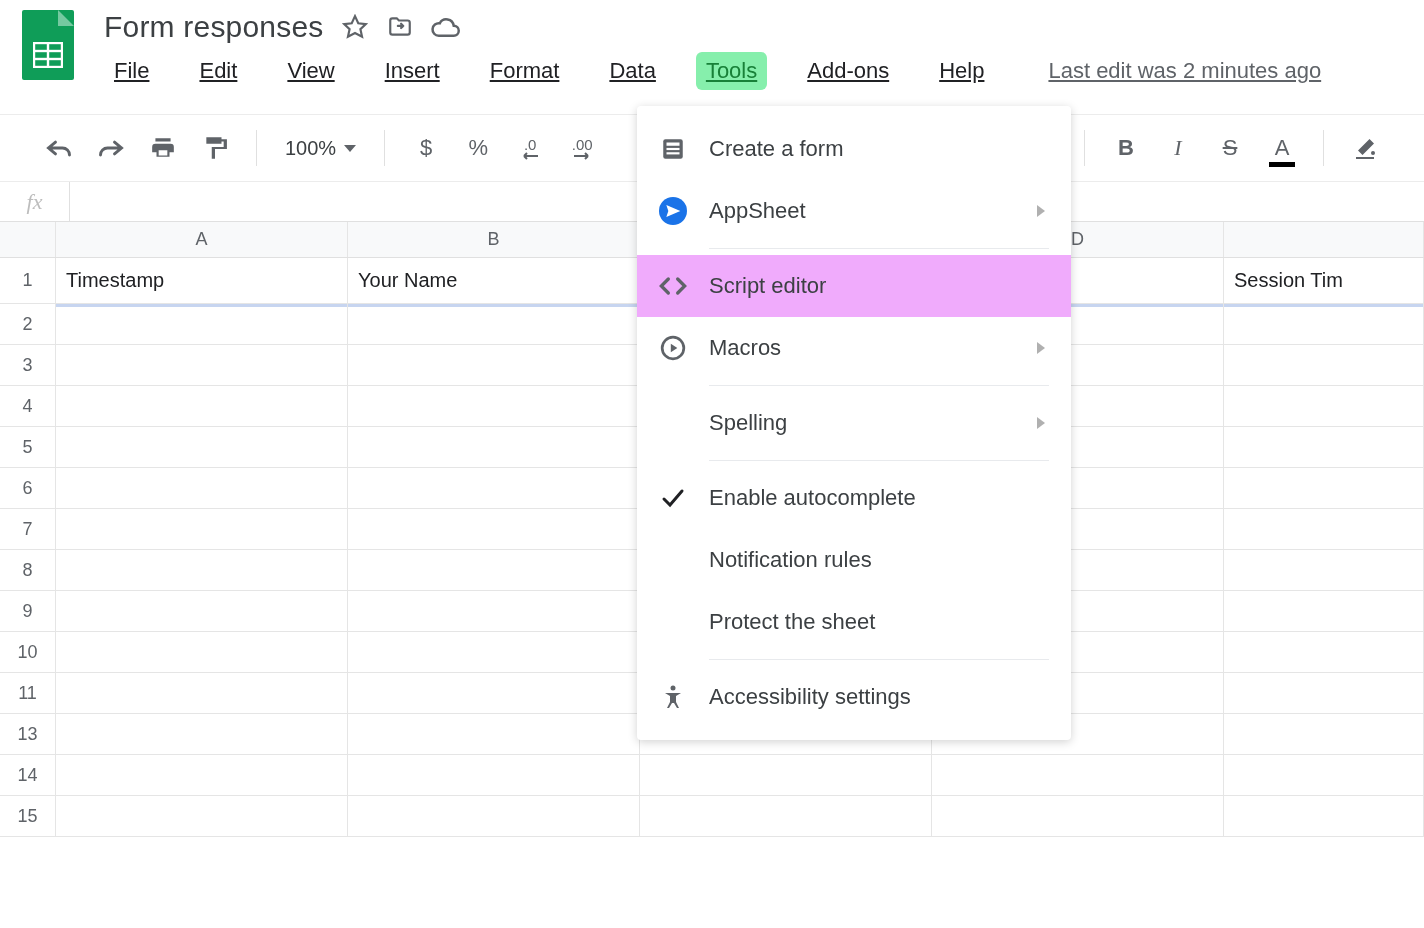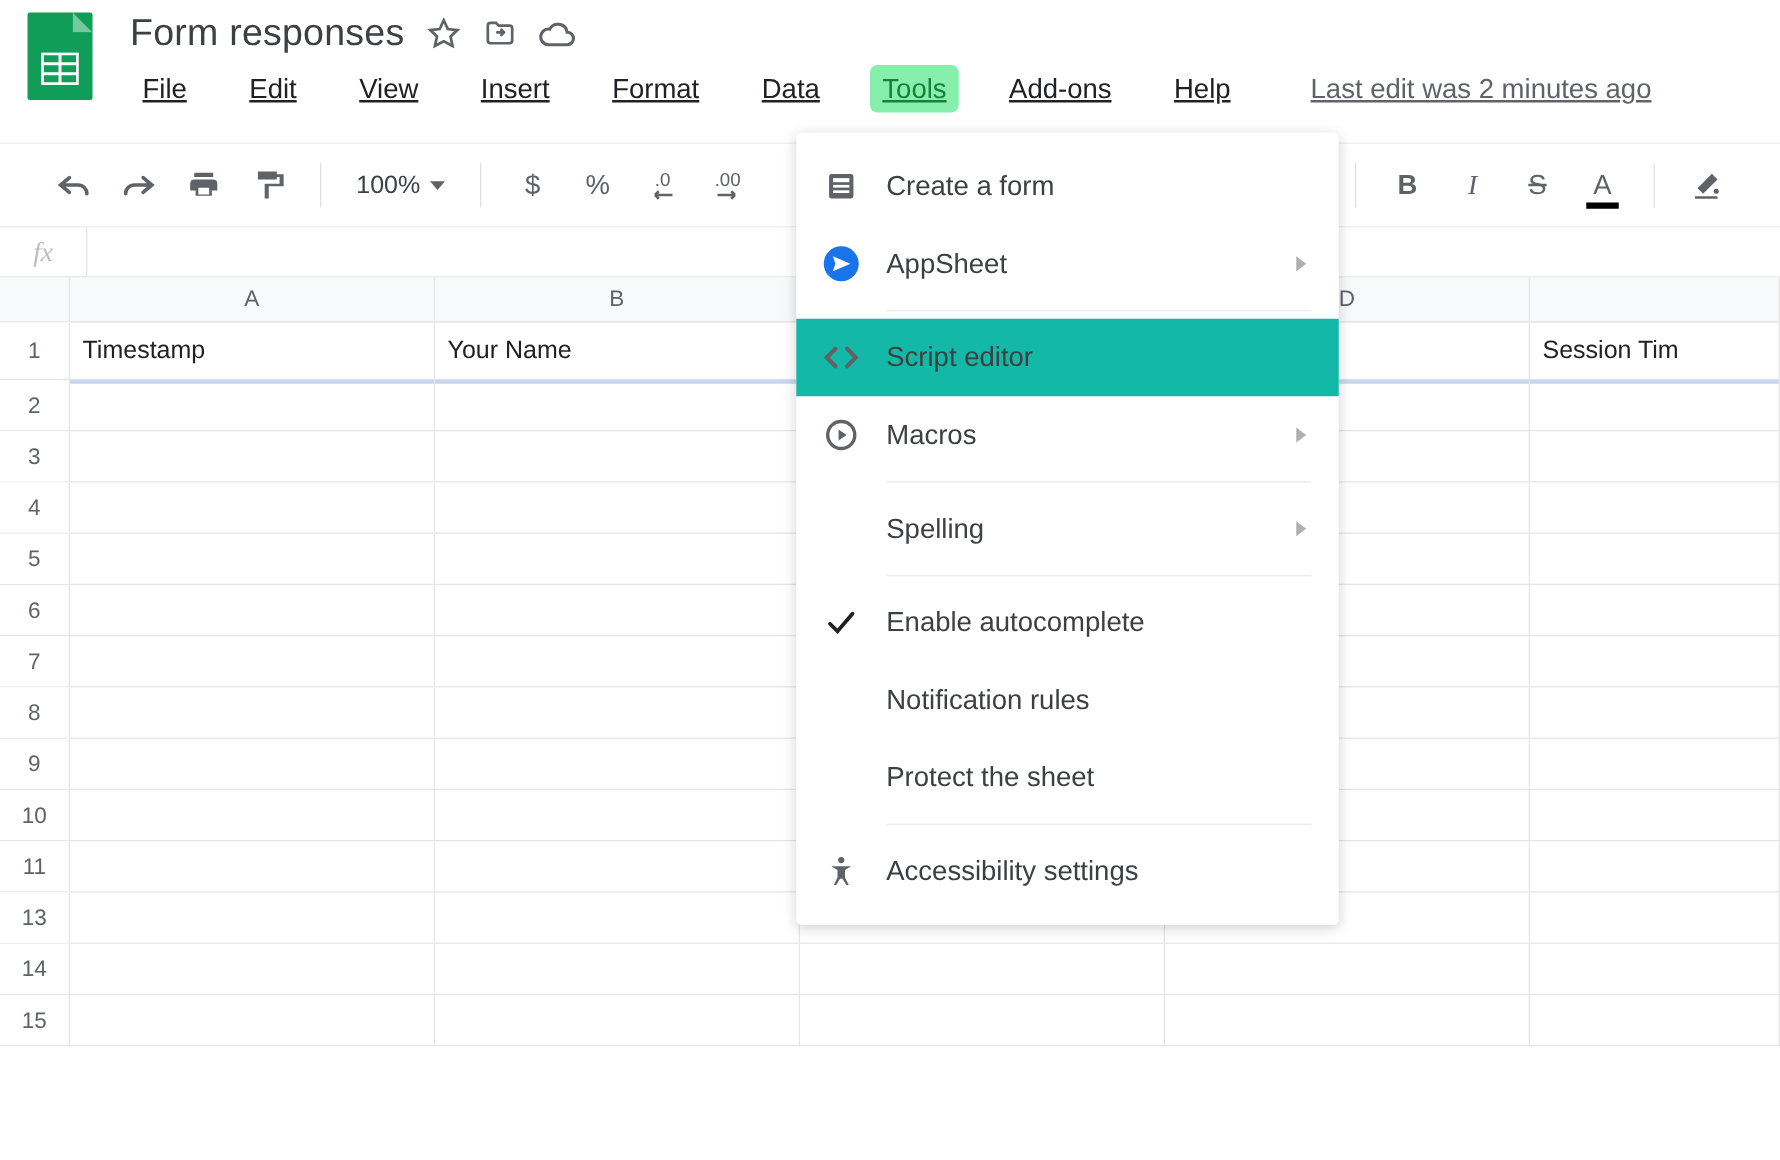--- a/index.html
+++ b/index.html
@@ -38,21 +38,21 @@
   .col-h { flex: 0 0 292px; display: flex; align-items: center; justify-content: center; font-size: 18px; color: #5f6368; border-right: 1px solid #e5e5e5; }
   .row { display: flex; height: 41px; border-bottom: 1px solid #e5e5e5; }
   .row-h { width: 70px; display: flex; align-items: center; justify-content: center; font-size: 18px; color: #5f6368; border-right: 1px solid #e5e5e5; background: #fff; }
   .cell { flex: 0 0 292px; border-right: 1px solid #e5e5e5; display: flex; align-items: center; padding: 0 10px; font-size: 20px; white-space: nowrap; }
   .row.first { height: 46px; }
   .row.first .row-h { font-weight: 400; }
   .row.sel-underline { box-shadow: 0 3px 0 #c7d5f0 inset; }
   
   .dropdown { position: absolute; top: 106px; left: 637px; width: 434px; background: #fff; border-radius: 4px; box-shadow: 0 2px 10px rgba(0,0,0,0.18); padding: 12px 0; z-index: 10; }
   .dd-item { display: flex; align-items: center; height: 62px; padding: 0 22px; gap: 22px; font-size: 22px; color: #3c4043; cursor: pointer; position: relative; }
-  .dd-item.hover { background: #14b8a6; }
+  .dd-item.hover { background: #f0abfc; }
   .dd-icon { width: 28px; height: 28px; display: flex; align-items: center; justify-content: center; color: #5f6368; flex-shrink: 0; }
   .dd-icon.blank { width: 28px; }
   .dd-sep { height: 1px; background: #e8eaed; margin: 6px 22px 6px 72px; }
   .dd-arrow { position: absolute; right: 26px; width: 0; height: 0; border-top: 6px solid transparent; border-bottom: 6px solid transparent; border-left: 8px solid #b0b0b0; }
   .appsheet-bg { width: 28px; height: 28px; background: #1a73e8; border-radius: 50%; display:flex; align-items:center; justify-content:center; }
 </style>
 </head>
 <body>
 
 <div class="header">

